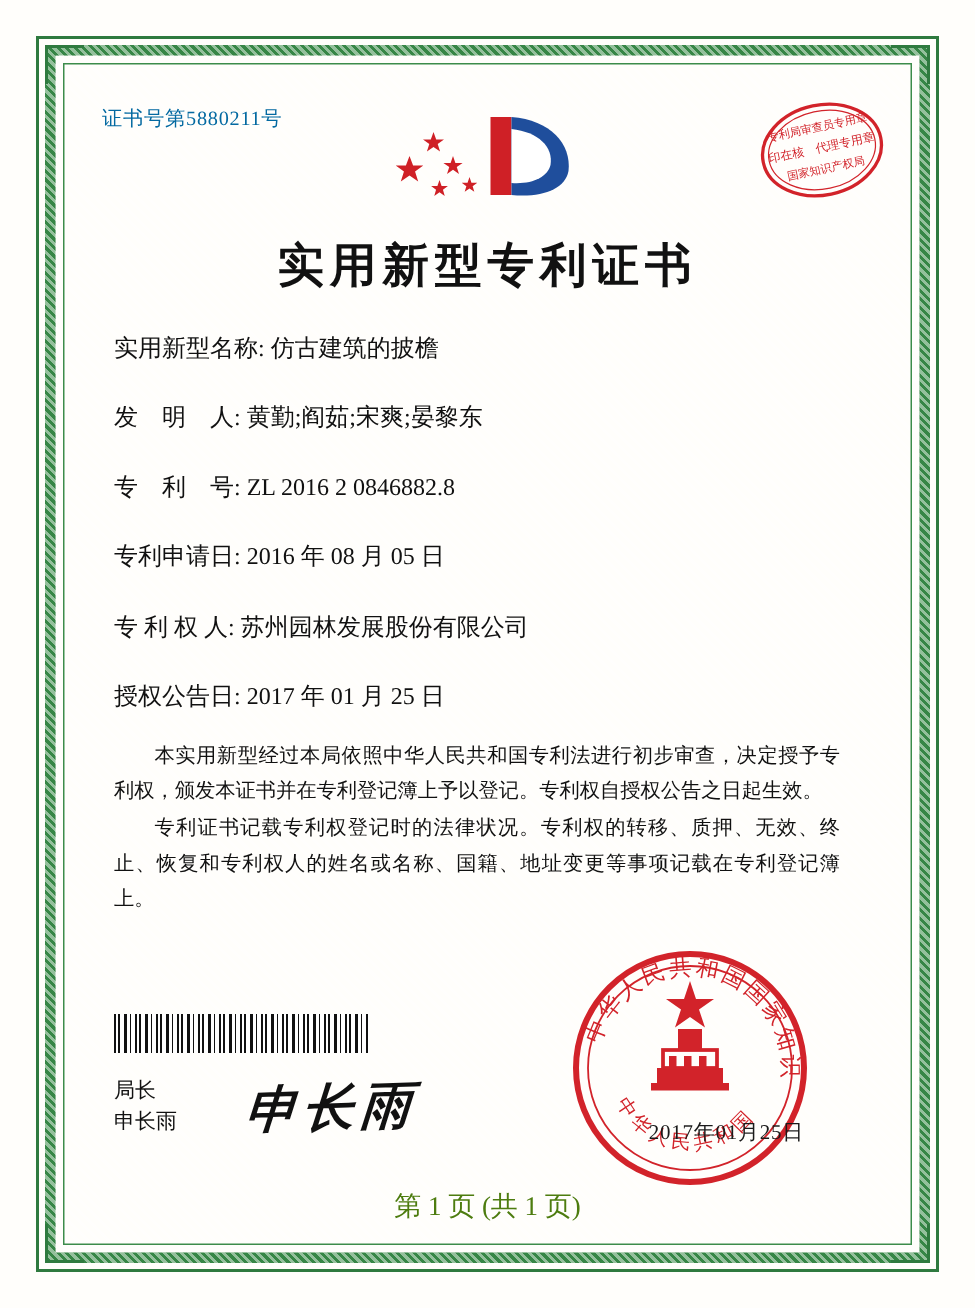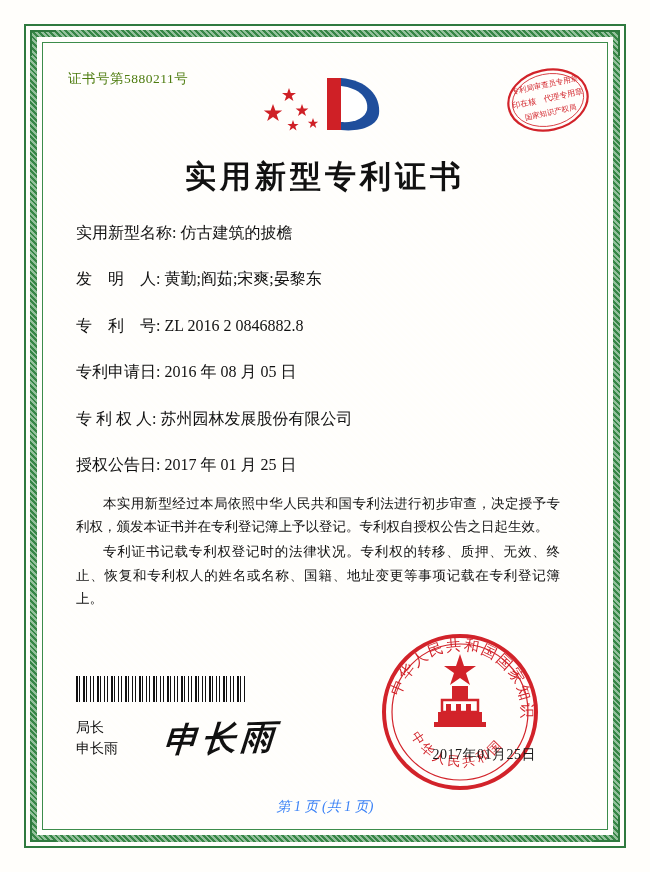--- a/index.html
+++ b/index.html
@@ -78,21 +78,21 @@
     position: absolute;
     left: 52px; top: 52px; right: 52px; bottom: 52px;
   }
 
   .cert-number {
     position: absolute;
     left: 16px;
     top: 18px;
     font-size: 13.5px;
     letter-spacing: 0.5px;
-    color: #4d7c0f;
+    color: #0369a1;
   }
 
   
   .logo {
     position: absolute;
     left: 50%;
     top: 18px;
     transform: translateX(-50%);
     width: 140px;
     height: 66px;
@@ -205,23 +205,22 @@
     letter-spacing: 0.5px;
     margin-left: 12px;
   }
 
   .page-footer {
     position: absolute;
     bottom: 4px;
     left: 0;
     right: 0;
     text-align: center;
-    font-size: 14px;
-    color: #3b82f6;
-    font-style: italic;
+    font-size: 18px;
+    color: #4d7c0f;
   }
 </style>
 </head>
 <body>
 
 <div class="page">
   <div class="frame-outer"></div>
   <div class="frame-mid"></div>
   <div class="frame-inner"></div>
   <div class="corner tl"></div>

